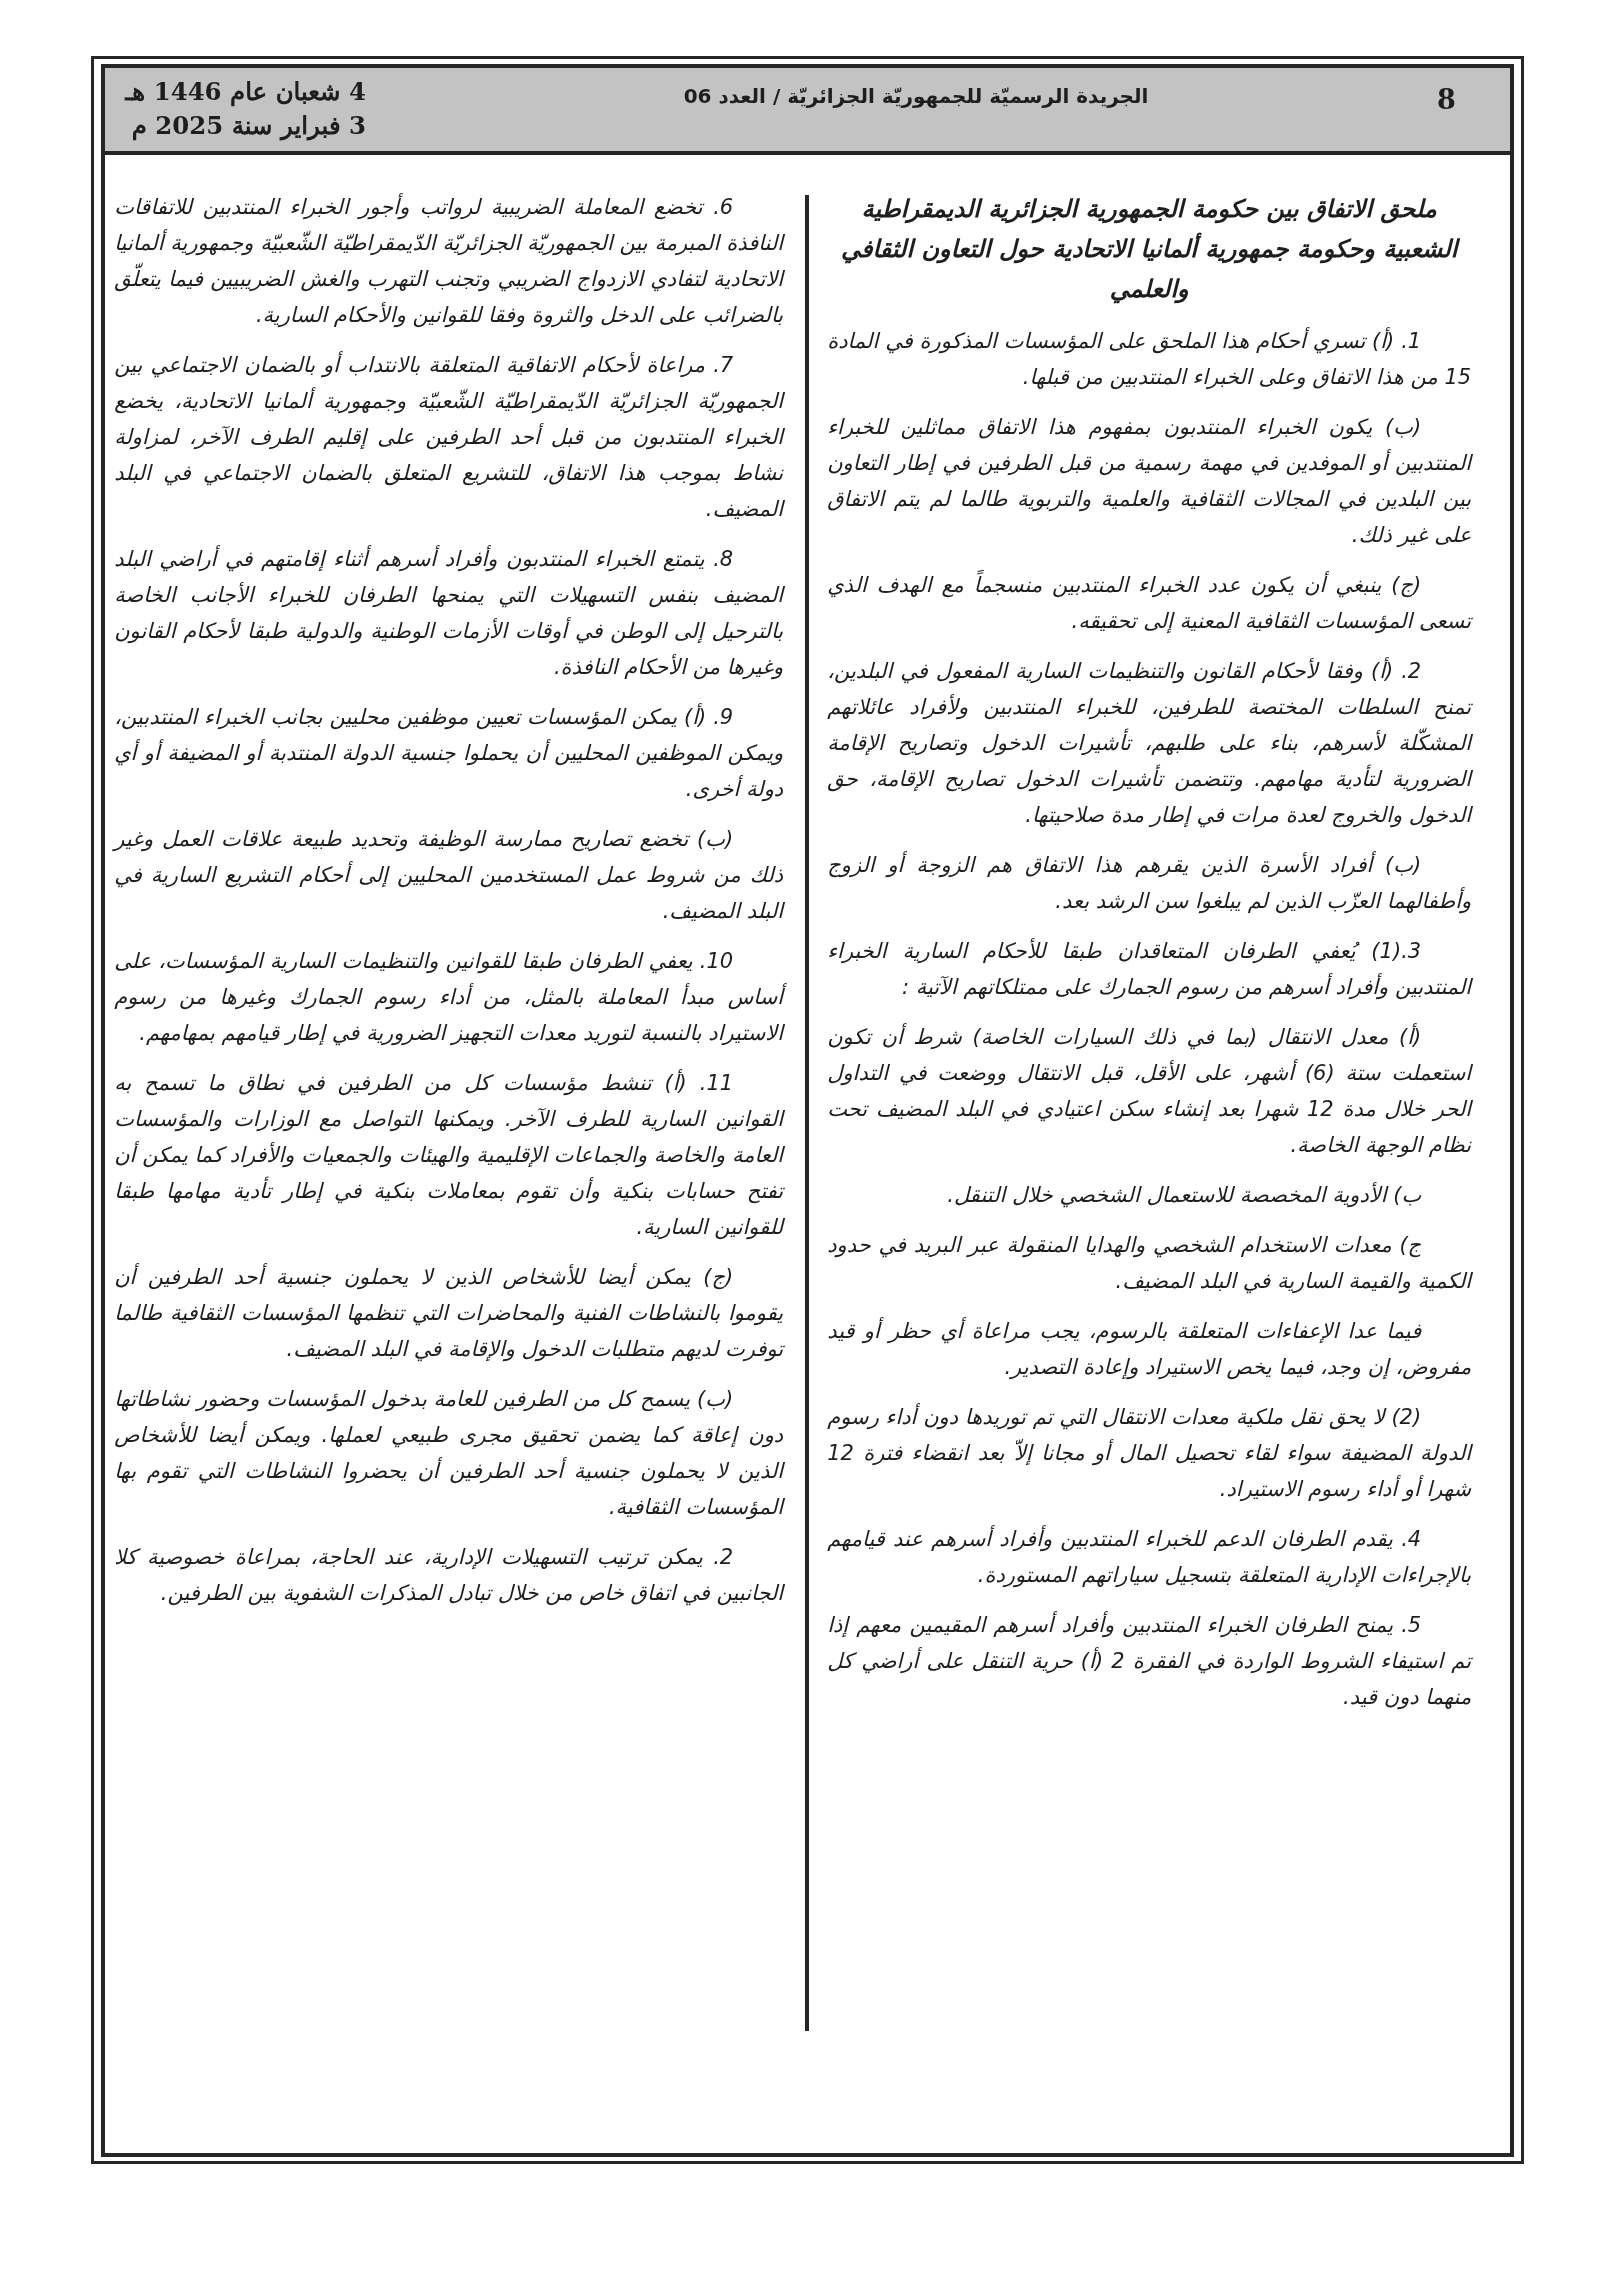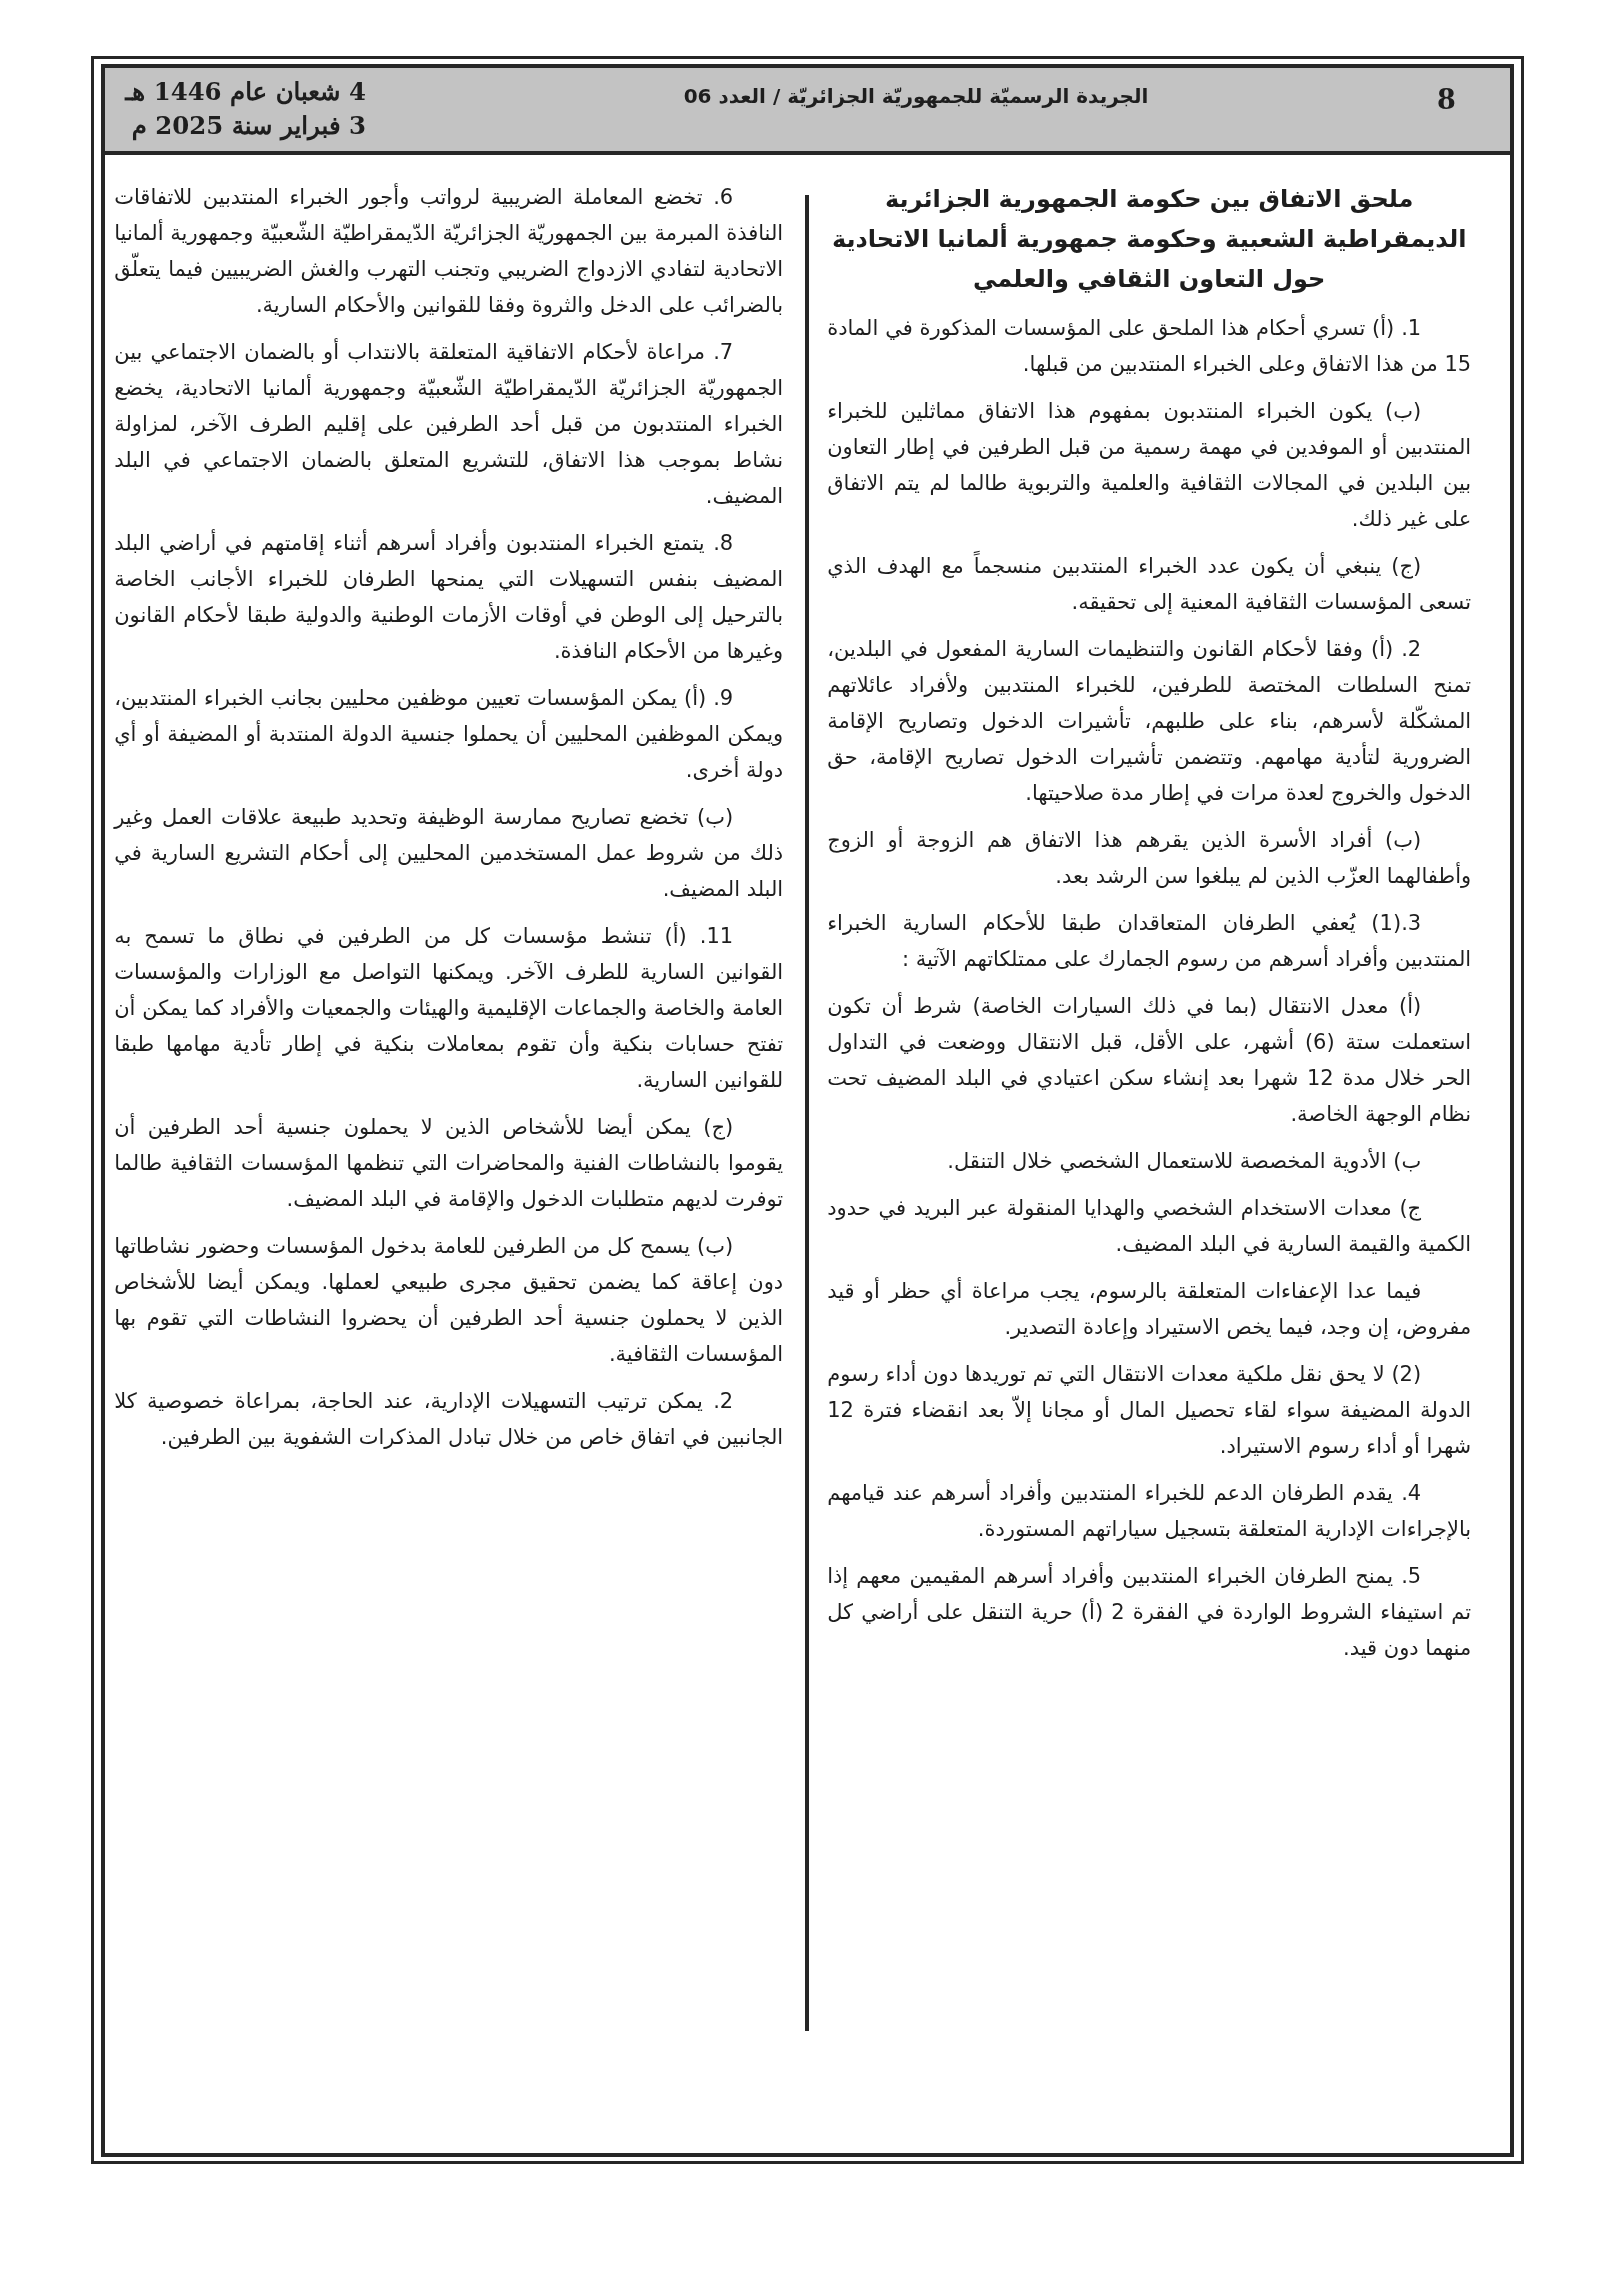--- a/index.html
+++ b/index.html
@@ -7,21 +7,21 @@
   .frame-outer { position: absolute; left: 91px; top: 56px; width: 1433px; height: 2108px; border: 3.6px solid #262626; box-sizing: border-box; }
   .frame-inner { position: absolute; left: 7.2px; top: 4.5px; right: 7.2px; bottom: 3.6px; border: 4.5px solid #262626; box-sizing: border-box; }
   .header { position: absolute; left: 0; right: 0; top: 0; height: 87px; background: #c3c3c3; border-bottom: 4.5px solid #262626; box-sizing: border-box; direction: ltr; }
   .hdr-date { position: absolute; left: 20px; top: 7.2px; font-weight: bold; font-size: 24.4px; line-height: 34px; direction: rtl; text-align: right; font-family: "DejaVu Serif", serif; }
   .hdr-title { position: absolute; left: 488px; right: 271px; top: 16.3px; font-weight: bold; font-size: 20px; text-align: center; direction: rtl; font-family: "DejaVu Sans", sans-serif; }
   .hdr-page { position: absolute; right: 54px; top: 16.3px; font-weight: bold; font-size: 27px; font-family: "DejaVu Serif", serif; }
   .col-divider { position: absolute; left: 700px; top: 127px; width: 3.6px; height: 1836px; background: #262626; }
   .col { position: absolute; top: 107px; direction: rtl; text-align: justify; text-align-last: right; font-size: 21px; line-height: 36px; }
   .col-right { left: 722px; width: 644px; }
   .col-left { left: 9px; width: 669px; }
-  .col p { margin: 4px 0 11px 0; text-indent: 50px; }
+  .col p { margin: 14px 0 11px 0; text-indent: 50px; font-style: italic; }
   .col-title { font-weight: bold; font-size: 24px; line-height: 40px; text-align: center; text-align-last: center; margin: 0 0 9px 0; text-indent: 0 !important; }
 </style>
 </head>
 <body>
 
 <div class="frame-outer">
   <div class="frame-inner">
 
     <div class="header">
       <div class="hdr-date">
@@ -50,20 +50,21 @@
     </div>
 
     <div class="col-divider"></div>
 
     <div class="col col-left">
       <p>6. تخضع المعاملة الضريبية لرواتب وأجور الخبراء المنتدبين للاتفاقات النافذة المبرمة بين الجمهوريّة الجزائريّة الدّيمقراطيّة الشّعبيّة وجمهورية ألمانيا الاتحادية لتفادي الازدواج الضريبي وتجنب التهرب والغش الضريبيين فيما يتعلّق بالضرائب على الدخل والثروة وفقا للقوانين والأحكام السارية.</p>
       <p>7. مراعاة لأحكام الاتفاقية المتعلقة بالانتداب أو بالضمان الاجتماعي بين الجمهوريّة الجزائريّة الدّيمقراطيّة الشّعبيّة وجمهورية ألمانيا الاتحادية، يخضع الخبراء المنتدبون من قبل أحد الطرفين على إقليم الطرف الآخر، لمزاولة نشاط بموجب هذا الاتفاق، للتشريع المتعلق بالضمان الاجتماعي في البلد المضيف.</p>
       <p>8. يتمتع الخبراء المنتدبون وأفراد أسرهم أثناء إقامتهم في أراضي البلد المضيف بنفس التسهيلات التي يمنحها الطرفان للخبراء الأجانب الخاصة بالترحيل إلى الوطن في أوقات الأزمات الوطنية والدولية طبقا لأحكام القانون وغيرها من الأحكام النافذة.</p>
       <p>9. (أ) يمكن المؤسسات تعيين موظفين محليين بجانب الخبراء المنتدبين، ويمكن الموظفين المحليين أن يحملوا جنسية الدولة المنتدبة أو المضيفة أو أي دولة أخرى.</p>
       <p>(ب) تخضع تصاريح ممارسة الوظيفة وتحديد طبيعة علاقات العمل وغير ذلك من شروط عمل المستخدمين المحليين إلى أحكام التشريع السارية في البلد المضيف.</p>
+      <p>10. يعفي الطرفان طبقا للقوانين والتنظيمات السارية المؤسسات، على أساس مبدأ المعاملة بالمثل، من أداء رسوم الجمارك وغيرها من رسوم الاستيراد بالنسبة لتوريد معدات التجهيز الضرورية في إطار قيامهم بمهامهم.</p>
       <p>11. (أ) تنشط مؤسسات كل من الطرفين في نطاق ما تسمح به القوانين السارية للطرف الآخر. ويمكنها التواصل مع الوزارات والمؤسسات العامة والخاصة والجماعات الإقليمية والهيئات والجمعيات والأفراد كما يمكن أن تفتح حسابات بنكية وأن تقوم بمعاملات بنكية في إطار تأدية مهامها طبقا للقوانين السارية.</p>
       <p>(ج) يمكن أيضا للأشخاص الذين لا يحملون جنسية أحد الطرفين أن يقوموا بالنشاطات الفنية والمحاضرات التي تنظمها المؤسسات الثقافية طالما توفرت لديهم متطلبات الدخول والإقامة في البلد المضيف.</p>
       <p>(ب) يسمح كل من الطرفين للعامة بدخول المؤسسات وحضور نشاطاتها دون إعاقة كما يضمن تحقيق مجرى طبيعي لعملها. ويمكن أيضا للأشخاص الذين لا يحملون جنسية أحد الطرفين أن يحضروا النشاطات التي تقوم بها المؤسسات الثقافية.</p>
       <p>2. يمكن ترتيب التسهيلات الإدارية، عند الحاجة، بمراعاة خصوصية كلا الجانبين في اتفاق خاص من خلال تبادل المذكرات الشفوية بين الطرفين.</p>
     </div>
 
   </div>
 </div>
 
 

